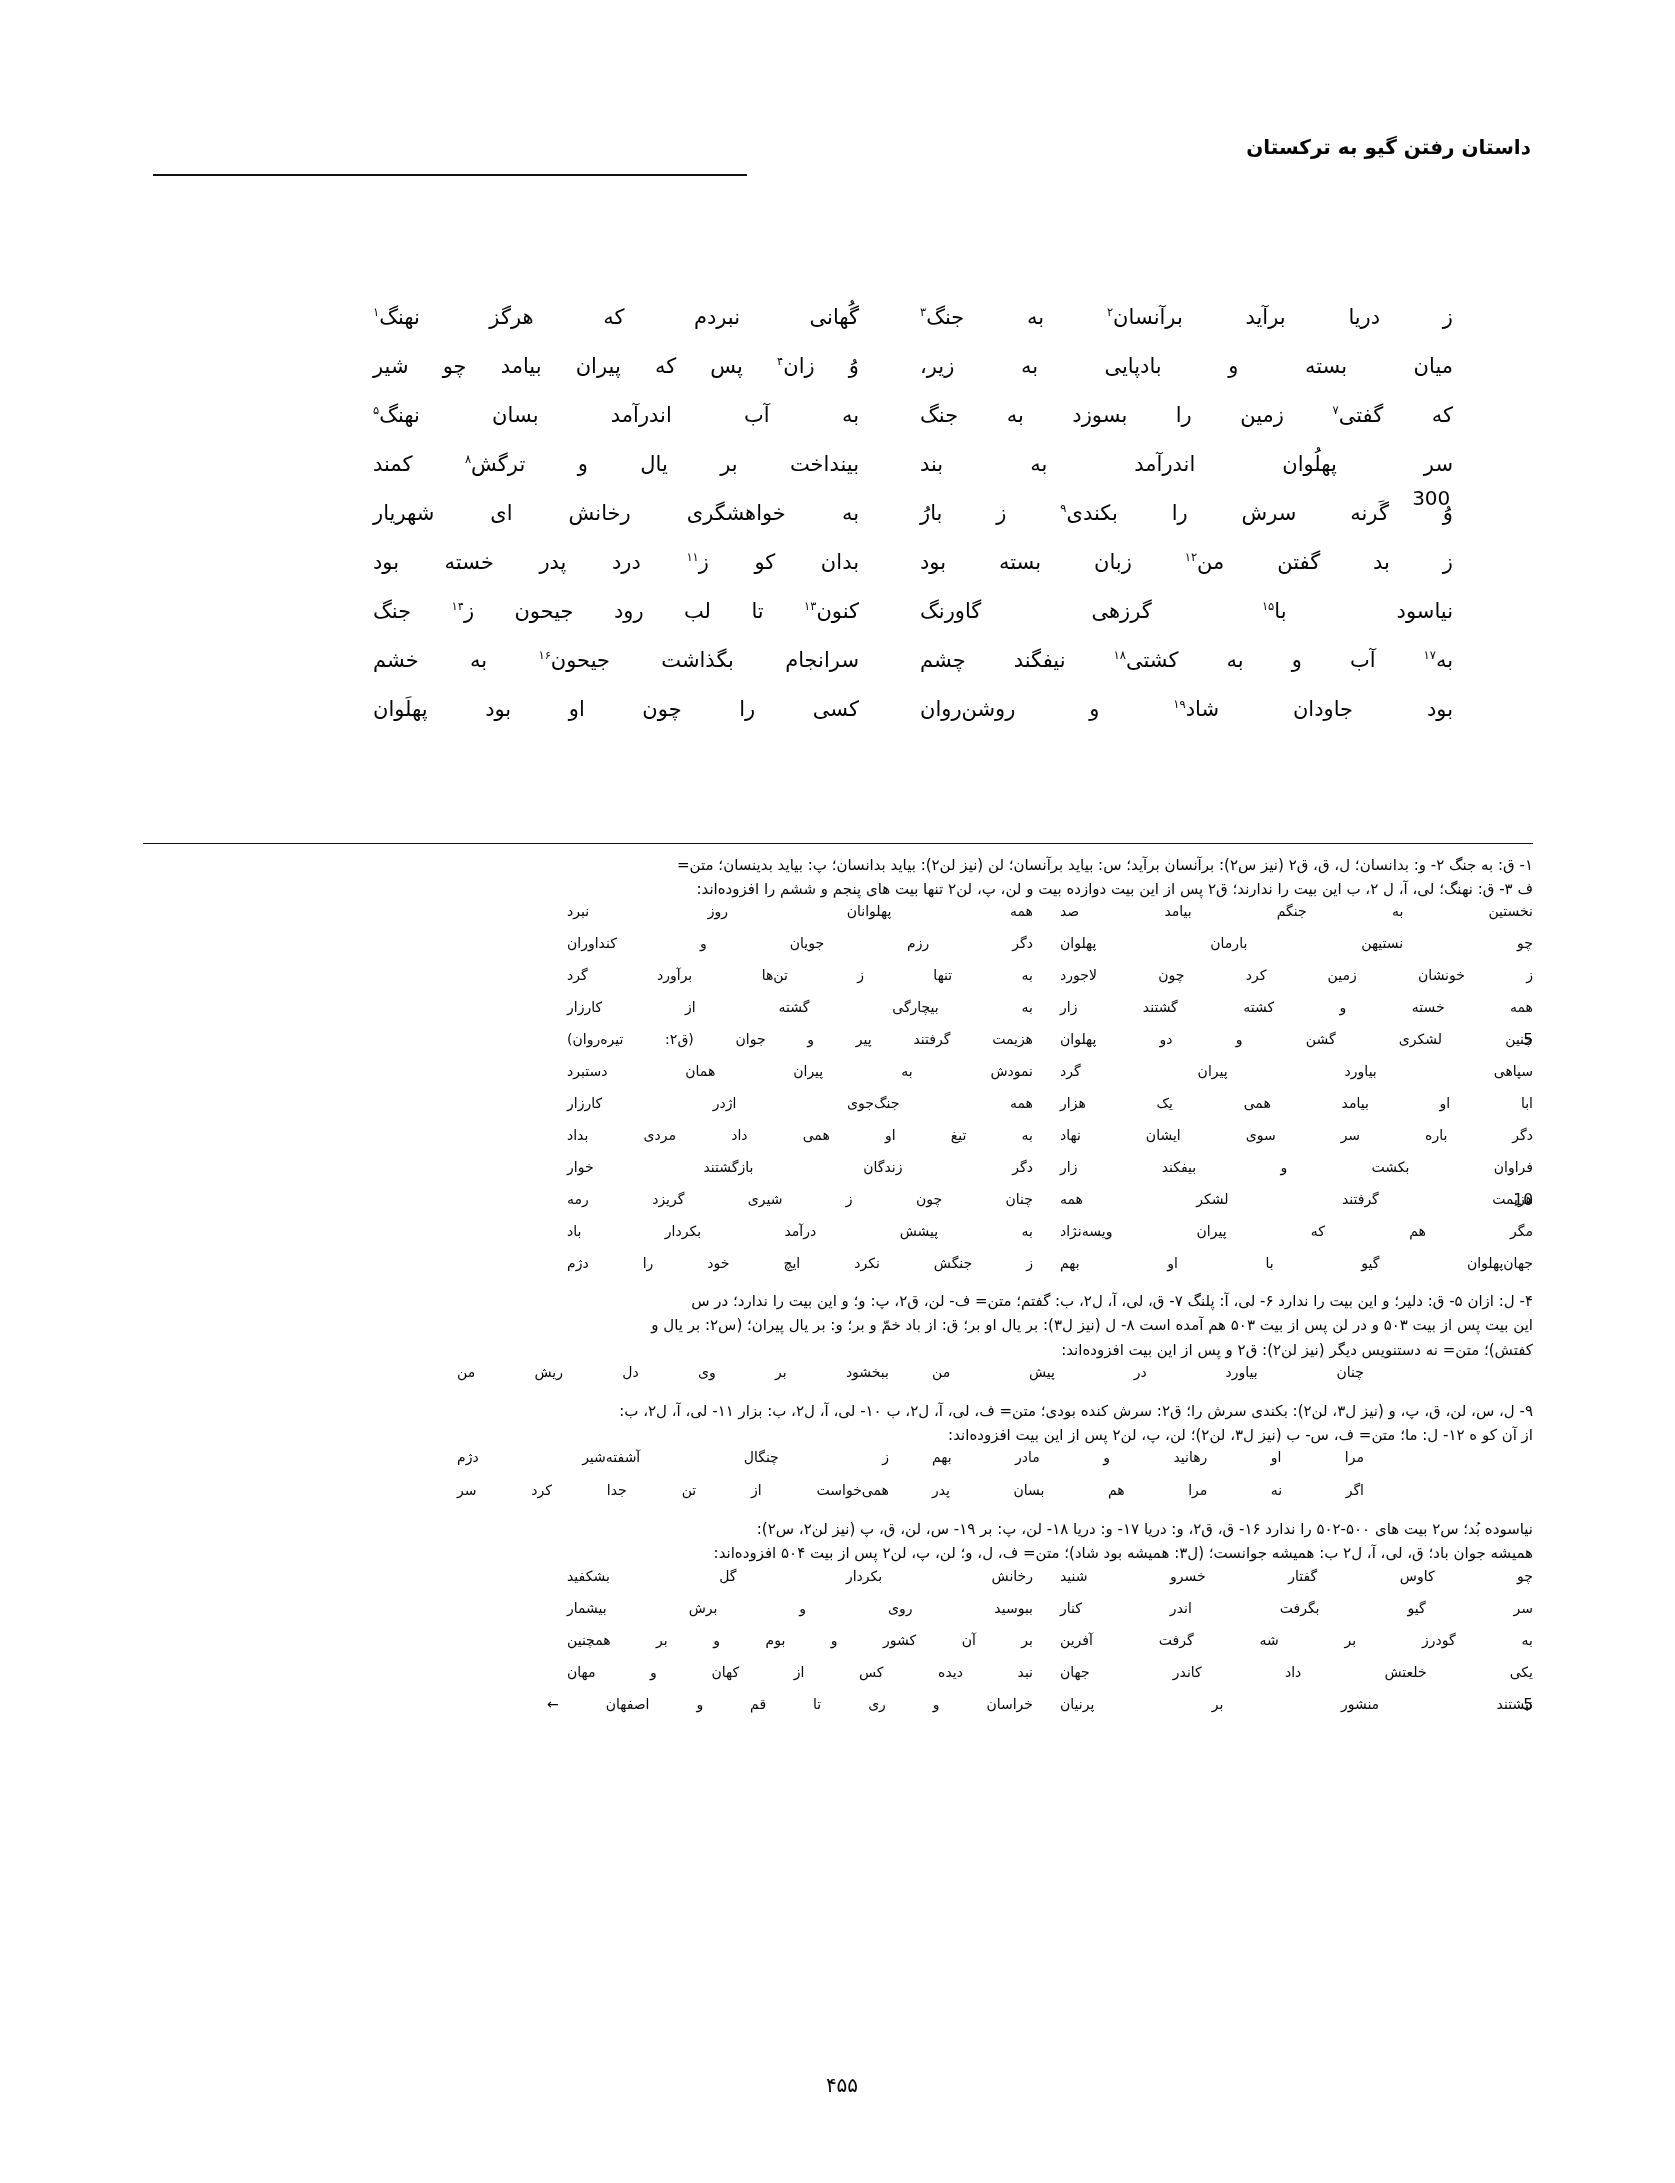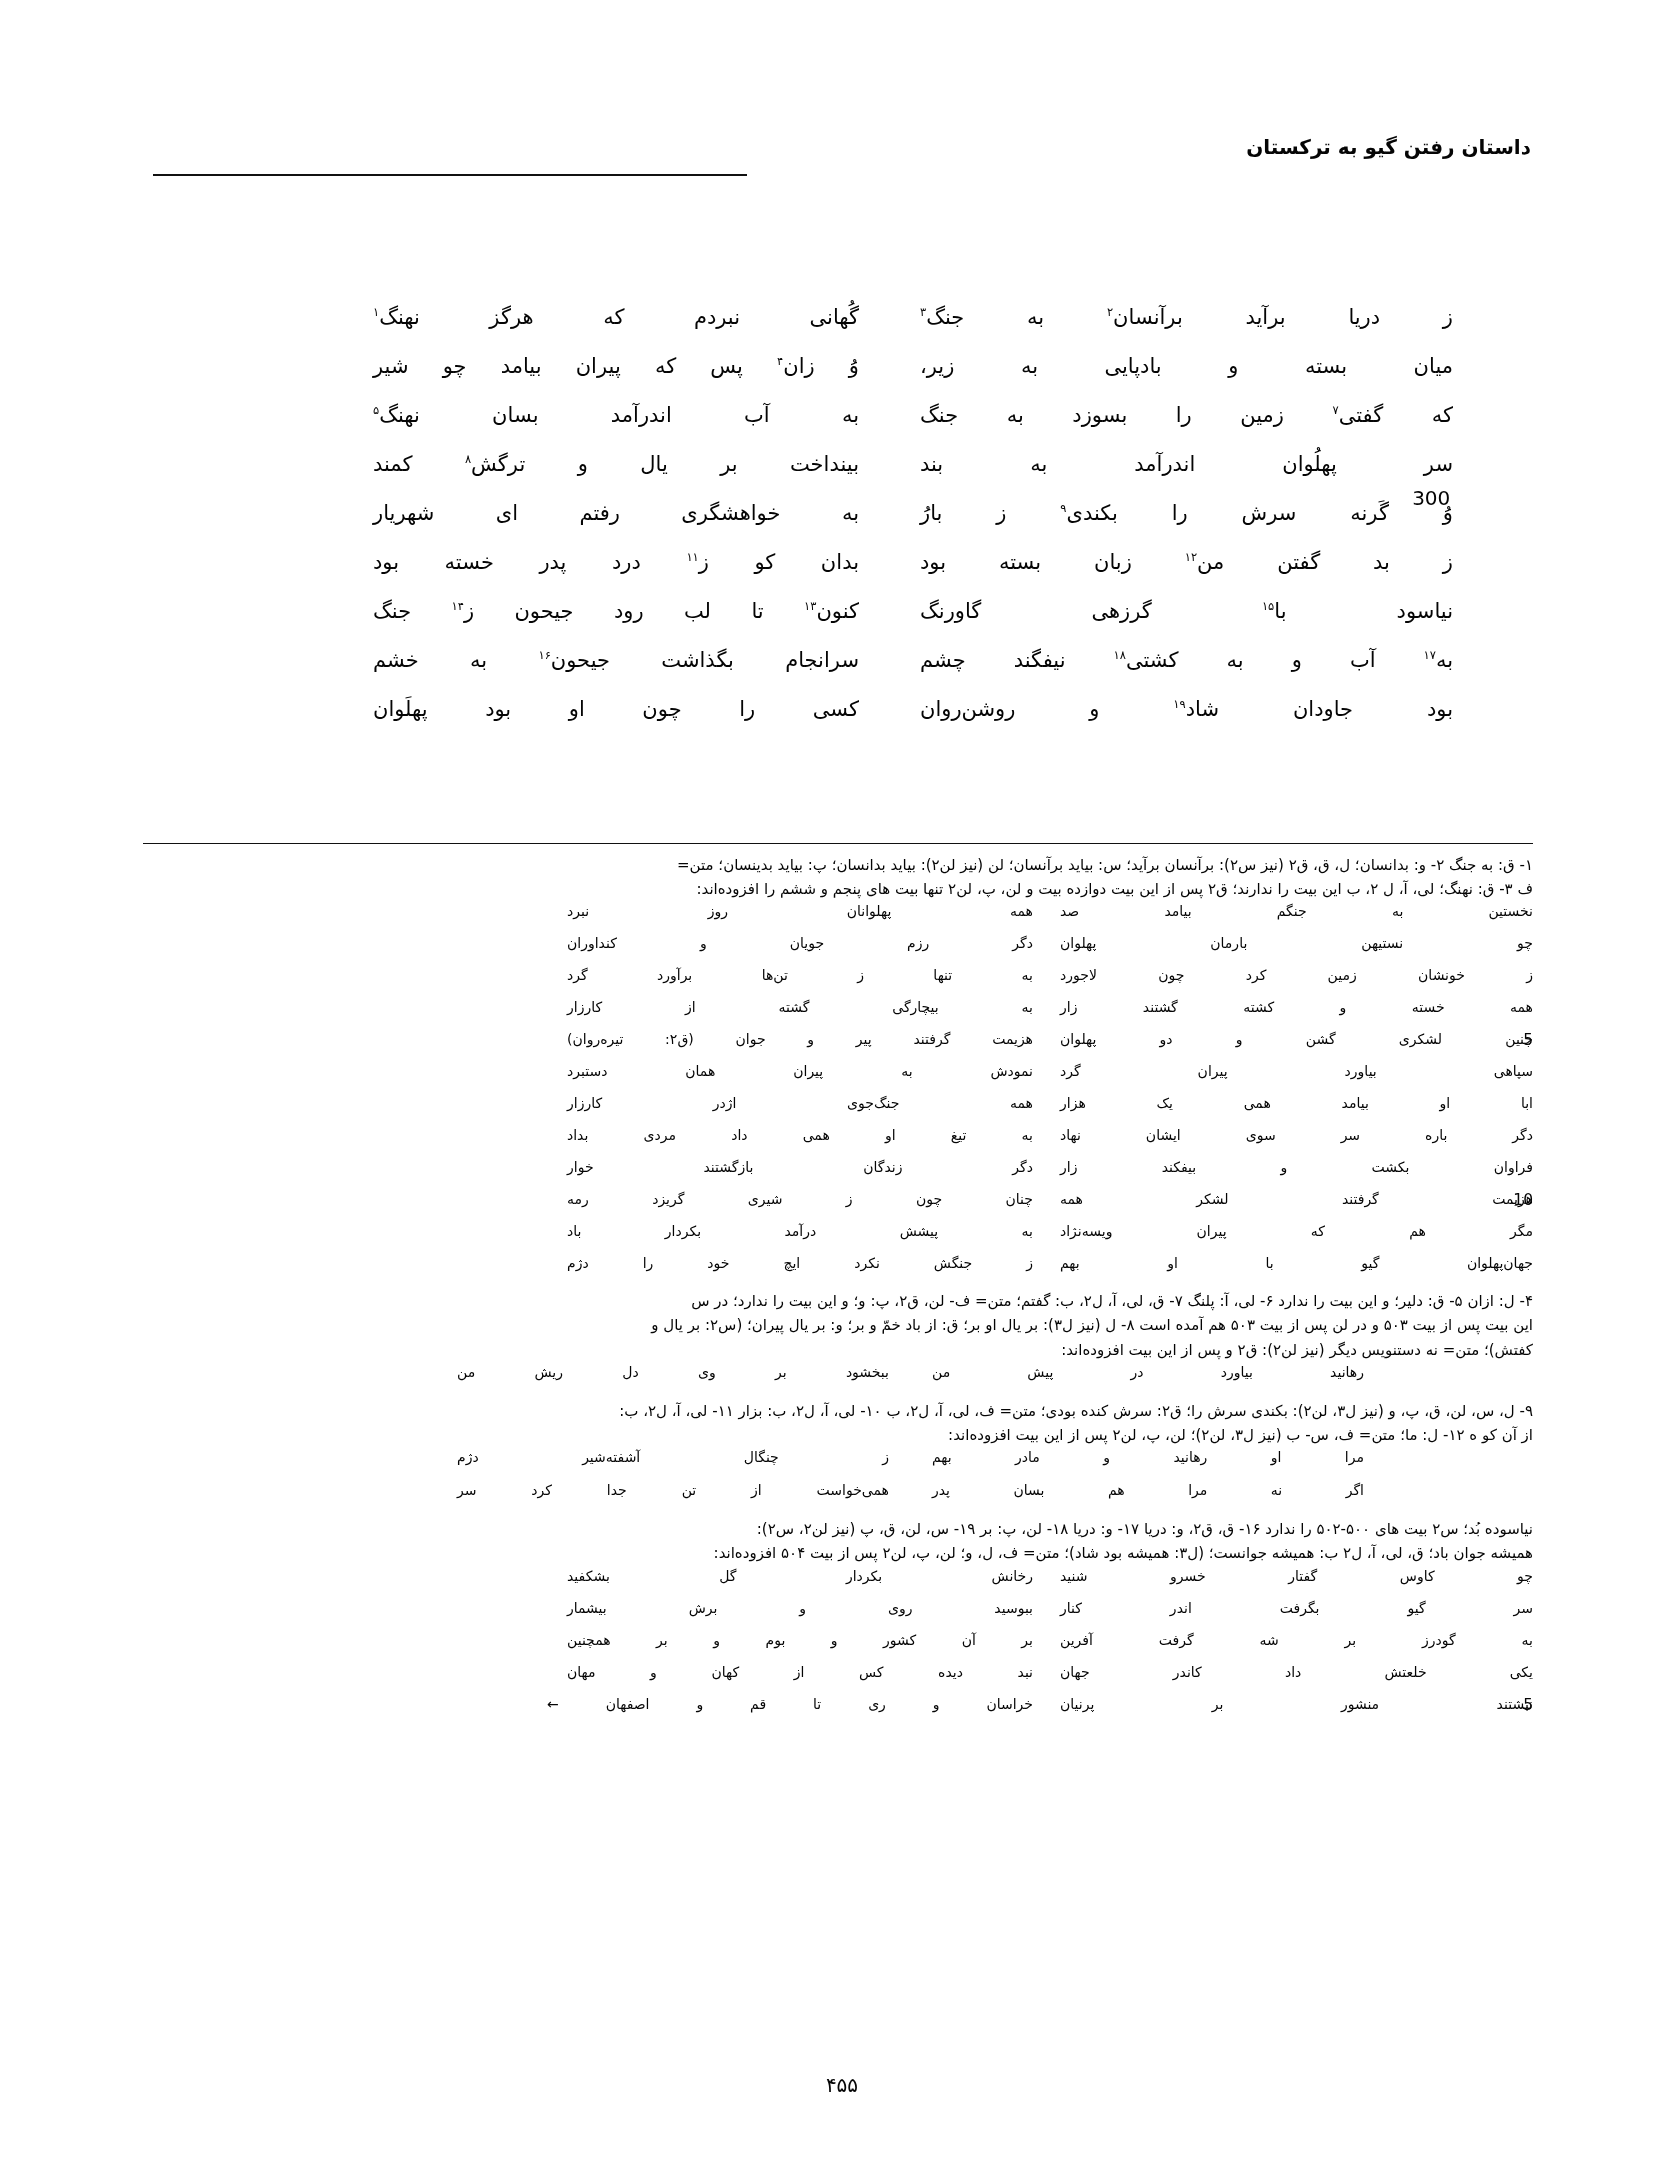--- a/index.html
+++ b/index.html
@@ -215,21 +215,21 @@
       <div class="verse-row">
         <div class="hemistich left">سر پهلُوان اندرآمد به بند</div>
         <div class="hemistich right">بینداخت بر یال و ترگش<sup>۸</sup> کمند</div>
       </div>
     </div>
 
     <div class="verse-row-wrap">
       <div class="line-number">300</div>
       <div class="verse-row">
         <div class="hemistich left">وُ گَرنه سرش را بکندی<sup>۹</sup> ز بارُ</div>
-        <div class="hemistich right">به خواهشگری رفتم ای شهریار</div>
+        <div class="hemistich right">به خواهشگری رخانش ای شهریار</div>
       </div>
     </div>
 
     <div class="verse-row-wrap">
       <div class="line-number"></div>
       <div class="verse-row">
         <div class="hemistich left">ز بد گفتن من<sup>۱۲</sup> زبان بسته بود</div>
         <div class="hemistich right">بدان کو ز<sup>۱۱</sup> درد پدر خسته بود</div>
       </div>
     </div>
@@ -331,21 +331,21 @@
       </div>
     </div>
 
     <p class="app-para">۴- ل: ازان   ۵- ق: دلیر؛ و این بیت را ندارد   ۶- لی، آ: پلنگ   ۷- ق، لی، آ، ل۲، ب: گفتم؛ متن= ف- لن، ق۲، پ: و؛ و این بیت را ندارد؛ در س</p>
     <p class="app-para">این بیت پس از بیت ۵۰۳ و در لن پس از بیت ۵۰۳ هم آمده است   ۸- ل (نیز ل۳): بر یال او بر؛ ق: از باد خمّ و بر؛ و: بر یال پیران؛ (س۲: بر یال و</p>
     <p class="app-para">کفتش)؛ متن= نه دستنویس دیگر (نیز لن۲): ق۲ و پس از این بیت افزوده‌اند:</p>
 
     <div class="sub-verse mini-verse">
       <div class="sub-row">
         <div class="sub-num"></div>
-        <div class="sub-hemi right">رهانید بیاورد در پیش من</div>
+        <div class="sub-hemi right">چنان بیاورد در پیش من</div>
         <div class="sub-hemi left">ببخشود بر وی دل ریش من</div>
       </div>
     </div>
 
     <p class="app-para">۹- ل، س، لن، ق، پ، و (نیز ل۳، لن۲): بکندی سرش را؛ ق۲: سرش کنده بودی؛ متن= ف، لی، آ، ل۲، ب   ۱۰- لی، آ، ل۲، ب: بزار   ۱۱- لی، آ، ل۲، ب:</p>
     <p class="app-para">از آن کو ه   ۱۲- ل: ما؛ متن= ف، س- ب (نیز ل۳، لن۲)؛ لن، پ، لن۲ پس از این بیت افزوده‌اند:</p>
 
     <div class="sub-verse mini-verse">
       <div class="sub-row">
         <div class="sub-num"></div>

